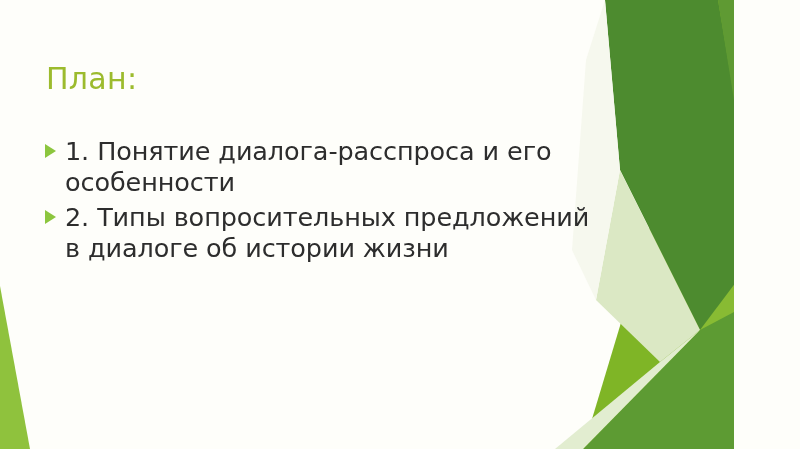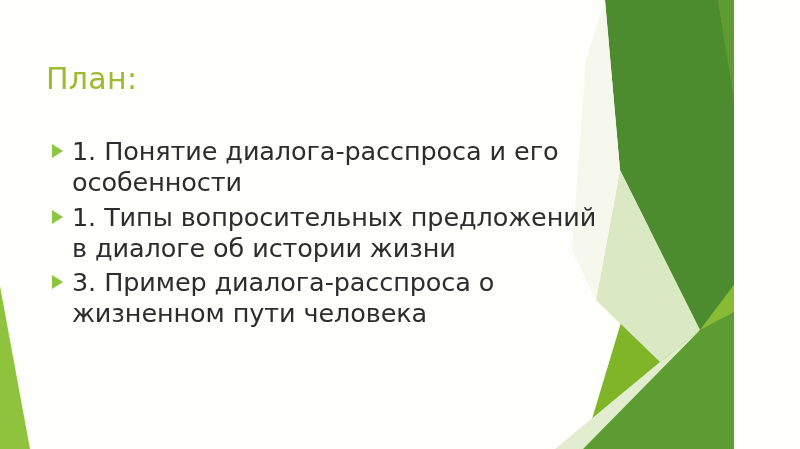--- a/index.html
+++ b/index.html
@@ -51,21 +51,21 @@
     font-size: 30px;
     line-height: 1.15;
     font-weight: 400;
     color: #9cbb2d;
     letter-spacing: 0.3px;
     white-space: nowrap;
   }
 
   #bullet-list {
     position: absolute;
-    left: 52px;
+    left: 45px;
     top: 136px;
     width: 545px;
     list-style: none;
     margin: 0;
     padding: 0;
   }
 
   .bullet-item {
     position: relative;
     padding-left: 20px;
@@ -127,25 +127,21 @@
 
     <ul id="bullet-list">
 
       <li class="bullet-item">
         <span class="bullet-marker"></span>
         <span class="bullet-text">1. Понятие диалога-расспроса и его особенности</span>
       </li>
 
       <li class="bullet-item">
         <span class="bullet-marker"></span>
-        <span class="bullet-text">1. Типы вопросительных предложений в диалоге об истории жизни</span>
+        <span class="bullet-text">2. Типы вопросительных предложений в диалоге об истории жизни</span>
       </li>
 
-      <li class="bullet-item">
-        <span class="bullet-marker"></span>
-        <span class="bullet-text">3. Пример диалога-расспроса о жизненном пути человека</span>
-      </li>
 
     </ul>
 
   </div>
 
 </div>
 
 </body></html>

